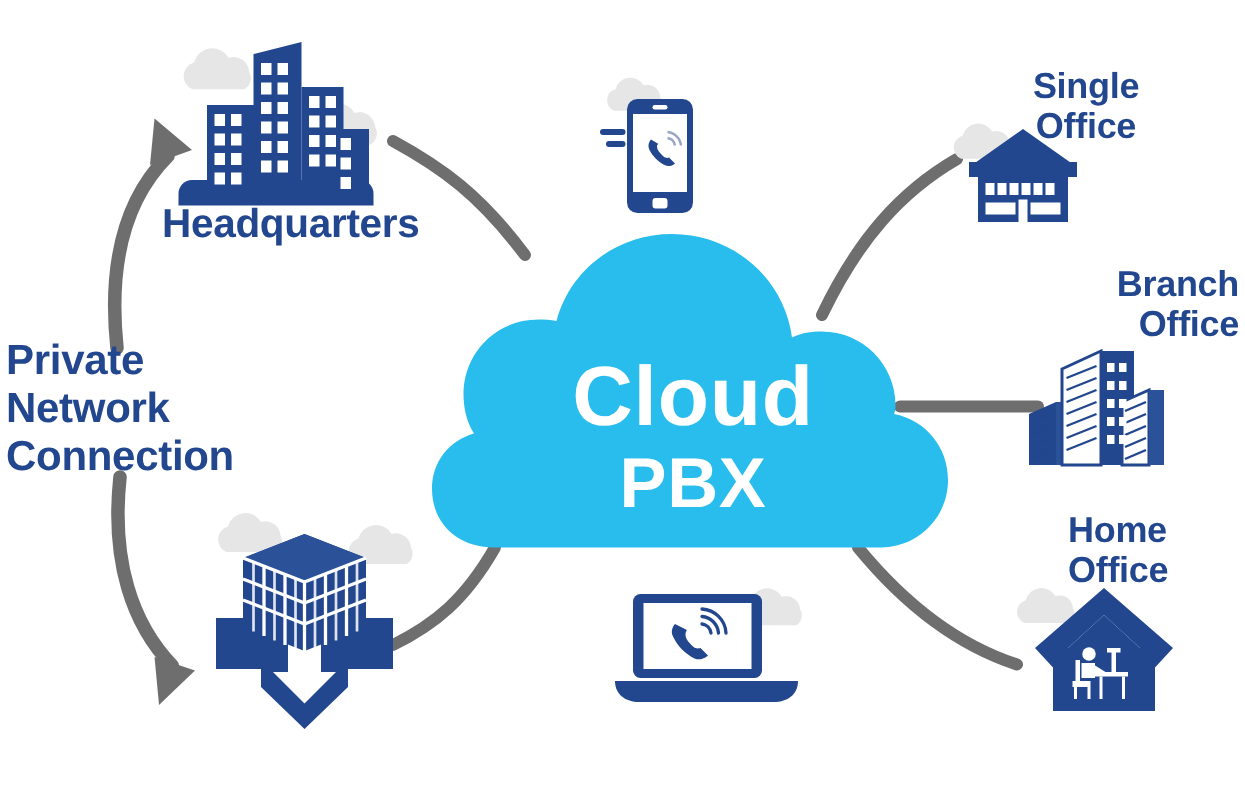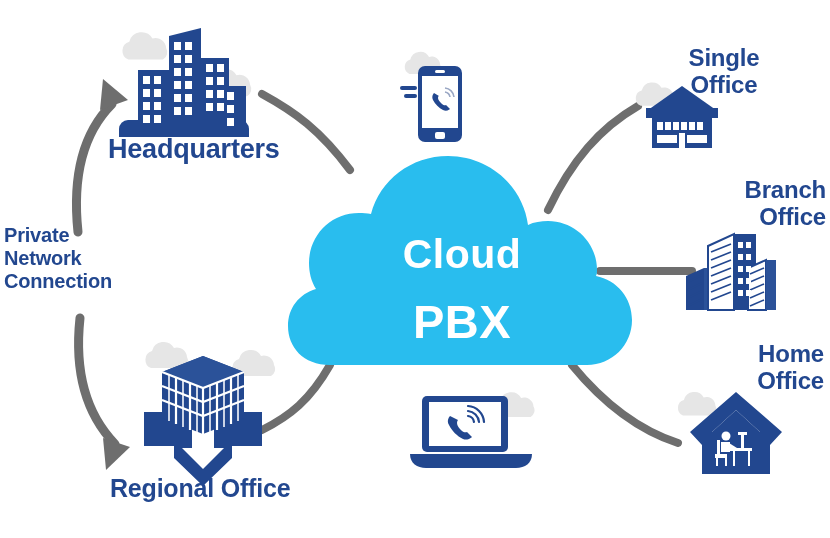--- a/index.html
+++ b/index.html
@@ -38,21 +38,21 @@
     font-size: 27px;
   }
   #label-regional {
     left: 110px;
     top: 474px;
     font-size: 25px;
   }
   #label-private-network {
     left: 4px;
     top: 224px;
-    font-size: 20px;
+    font-size: 28px;
     text-align: left;
   }
   #label-single {
     left: 668px;
     top: 28px;
     font-size: 24px;
     text-align: center;
     width: 112px;
     margin-top: 16px;
   }
@@ -60,35 +60,35 @@
     left: 714px;
     top: 176px;
     font-size: 24px;
     text-align: right;
     width: 112px;
   }
   #label-home {
     left: 712px;
     top: 340px;
     font-size: 24px;
-    text-align: right;
+    text-align: left;
     width: 112px;
   }
   .cloud-text {
     position: absolute;
     color: #ffffff;
     font-weight: bold;
     text-align: center;
     width: 340px;
     left: 292px;
     letter-spacing: 0.5px;
   }
   #cloud-title-line1 {
     top: 231px;
-    font-size: 41px;
+    font-size: 56px;
   }
   #cloud-title-line2 {
     top: 294px;
     font-size: 47px;
   }
 </style>
 </head>
 <body>
 
 <div id="diagram-root">
@@ -361,21 +361,20 @@
       </g>
     </g>
   </svg>
 
   <div class="cloud-text" id="cloud-title-line1">Cloud</div>
 
   <div class="cloud-text" id="cloud-title-line2">PBX</div>
 
   <div class="node-label" id="label-headquarters">Headquarters</div>
 
-  <div class="node-label" id="label-regional">Regional Office</div>
 
   <div class="node-label" id="label-private-network">Private
 Network
 Connection</div>
 
   <div class="node-label" id="label-single">Single
 Office</div>
 
   <div class="node-label" id="label-branch">Branch
 Office</div>

